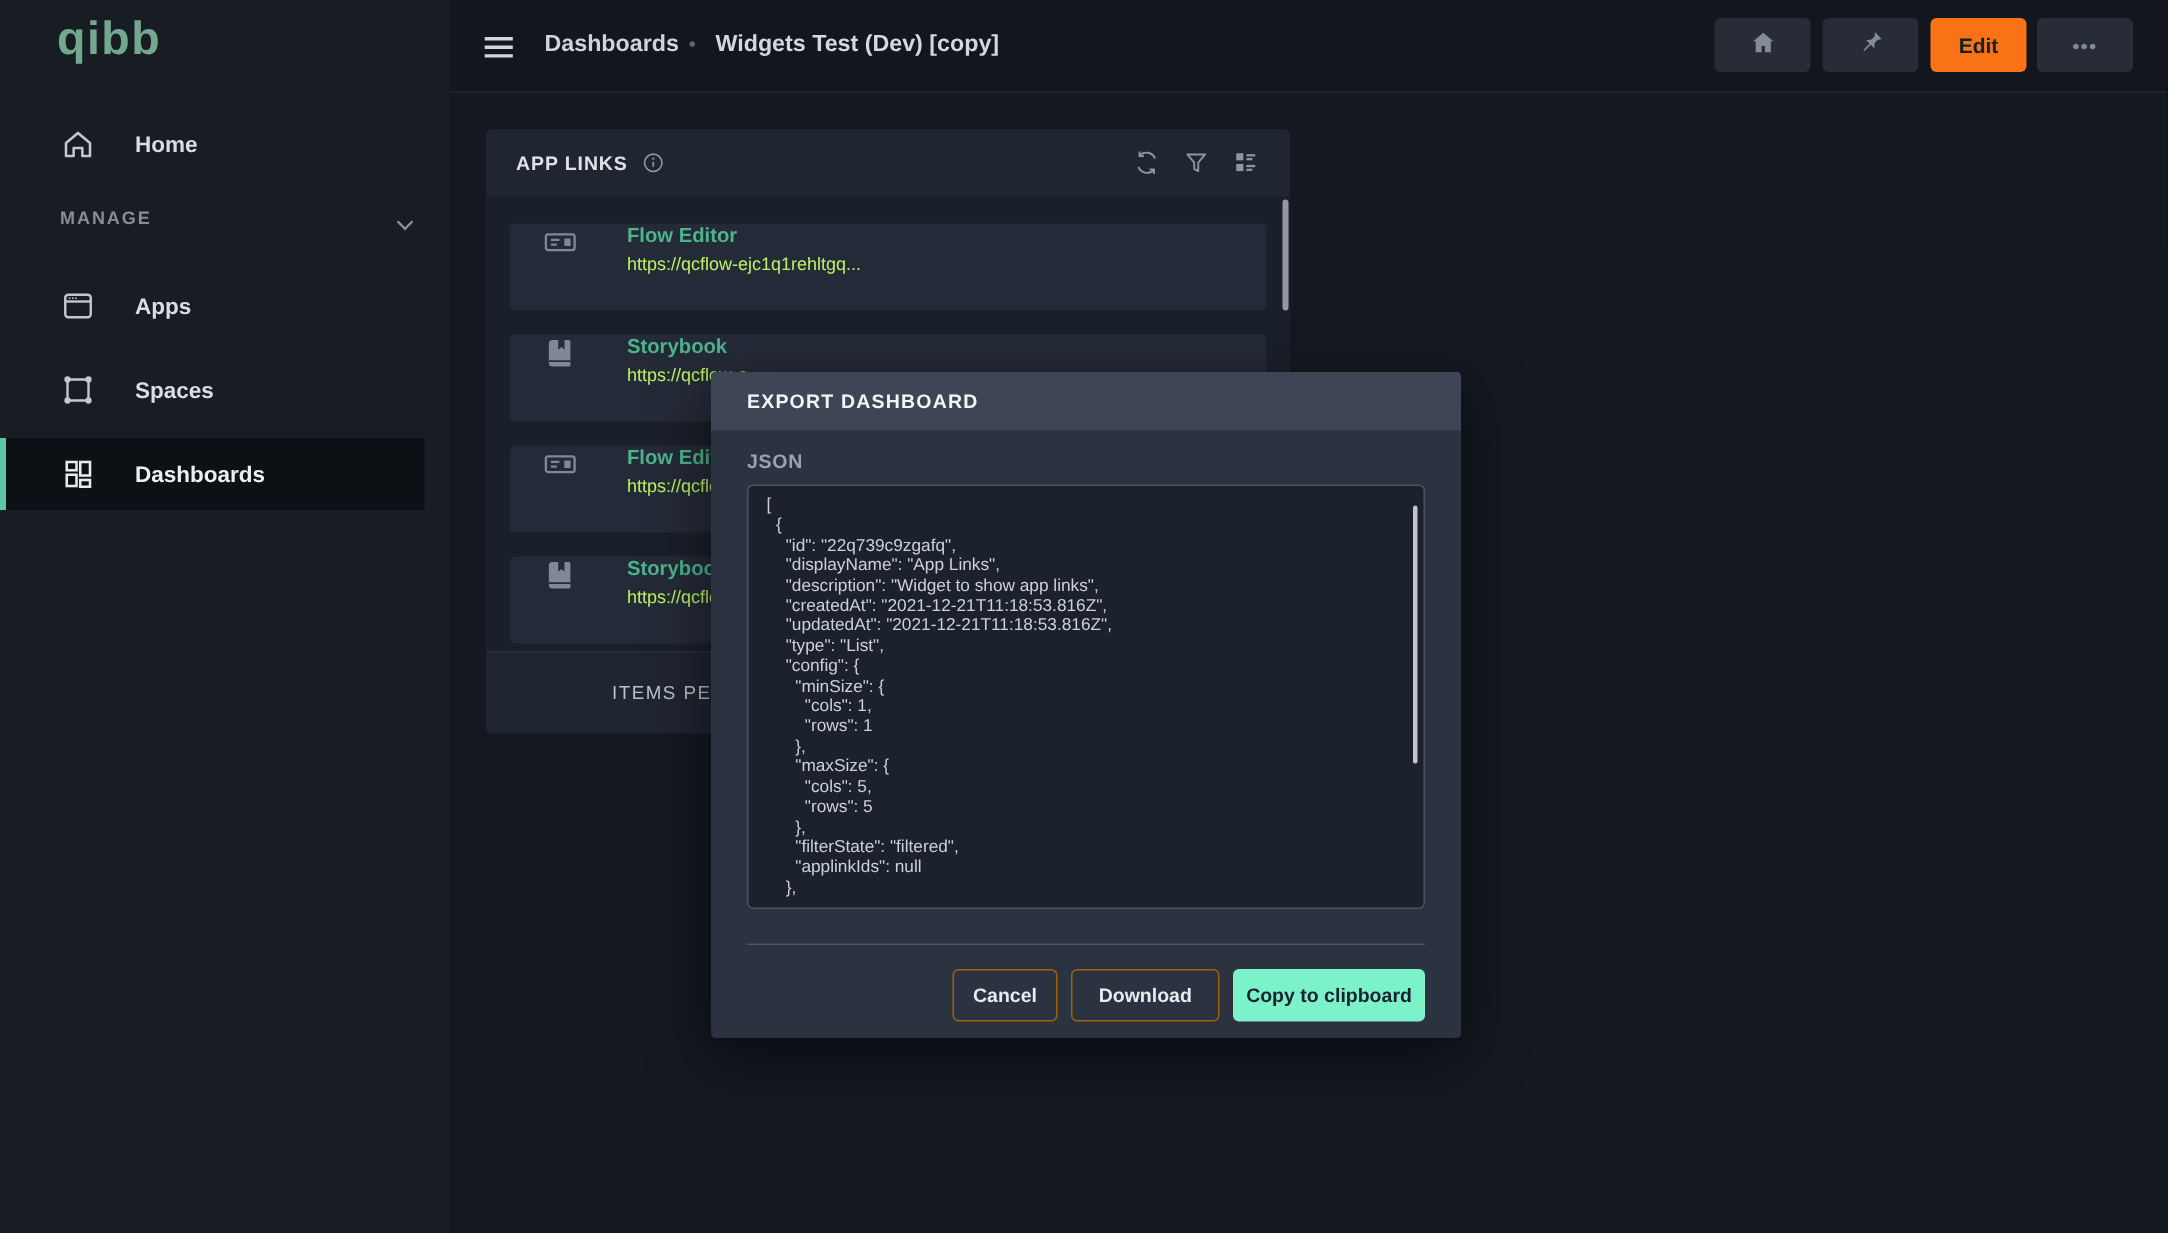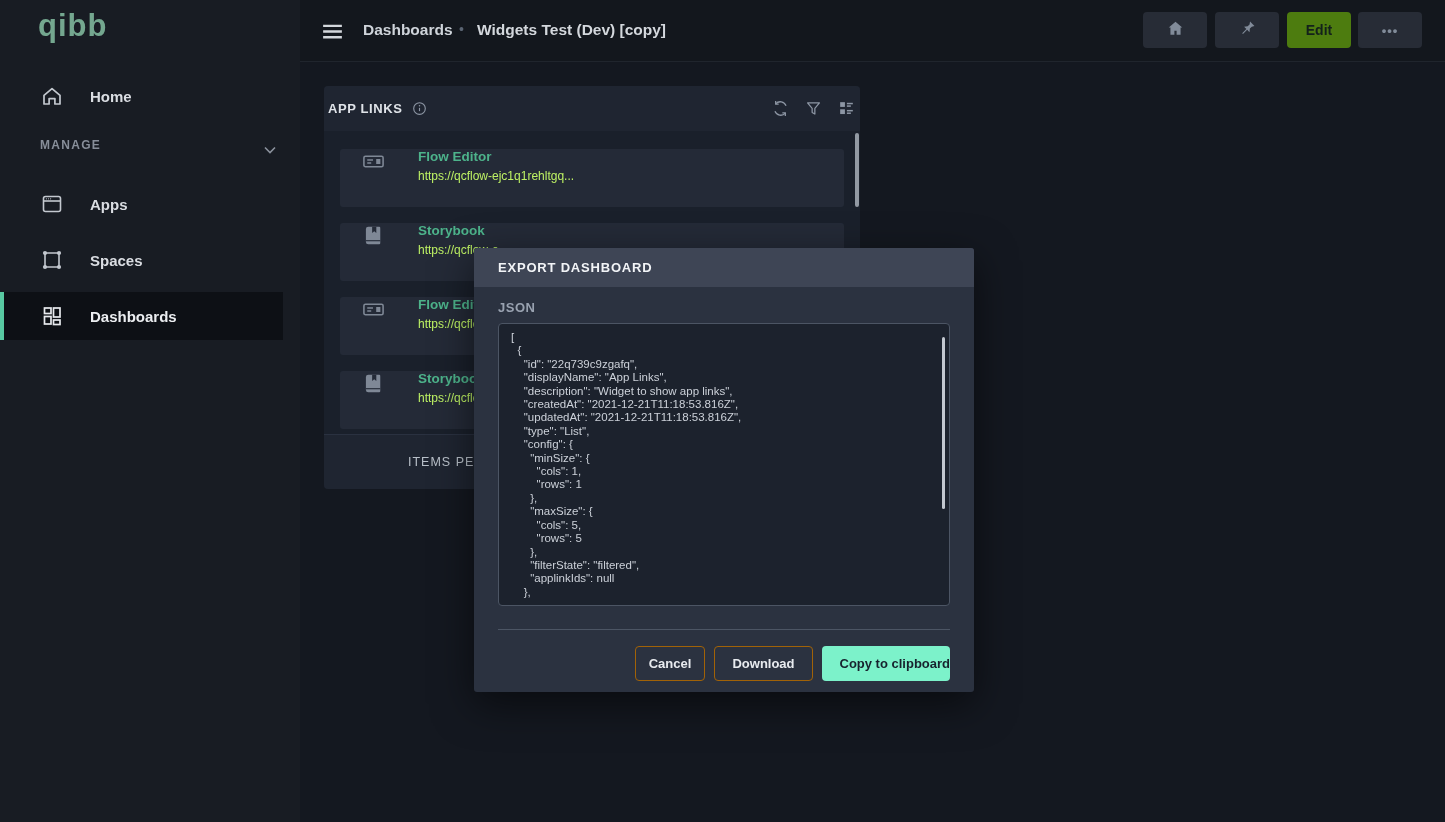--- a/index.html
+++ b/index.html
@@ -21,26 +21,26 @@
 
   
   .topbar { position:absolute; left:300px; top:0; width:1145px; height:62px; background:#13171d; border-bottom:1px solid #20252d; z-index:2; }
   .burger { position:absolute; left:20px; top:19px; width:25px; height:24px; cursor:pointer; }
   .crumb { position:absolute; left:63px; top:21px; font-size:15.5px; font-weight:bold; color:#cfd4da; cursor:pointer; }
   .crumb-dot { position:absolute; left:159px; top:21px; font-size:14px; color:#5a6472; }
   .page-title { position:absolute; left:177px; top:21px; font-size:15.5px; font-weight:bold; color:#d4d8dd; white-space:nowrap; }
   .tb-btn { position:absolute; top:12px; width:64px; height:36px; background:#272c36; border:none; border-radius:4px; display:flex; align-items:center; justify-content:center; cursor:pointer; color:#818b99; }
   .tb-btn svg { width:19px; height:19px; }
   .tb-home { left:843px; } .tb-pin { left:915px; }
-  .tb-edit { left:987px; background:#4d7c0f; color:#13211b; font-size:14px; font-weight:bold; }
+  .tb-edit { left:987px; background:#f97316; color:#13211b; font-size:14px; font-weight:bold; }
   .tb-more { left:1058px; font-size:13px; letter-spacing:1px; font-weight:bold; }
 
   
   .widget { position:absolute; left:324px; top:86px; width:536px; height:403px; background:#1a202b; border-radius:4px; z-index:1; }
-  .widget-header { position:relative; height:45px; background:#1f2531; border-radius:4px 4px 0 0; display:flex; align-items:center; padding:0 4px; }
+  .widget-header { position:relative; height:45px; background:#1f2531; border-radius:4px 4px 0 0; display:flex; align-items:center; padding:0 20px; }
   .widget-title { font-size:13px; font-weight:bold; letter-spacing:.6px; color:#dfe3e8; }
   .info-ic { width:15px; height:15px; margin-left:9px; cursor:pointer; }
   .widget-actions { margin-left:auto; display:flex; align-items:center; gap:14px; }
   .widget-actions svg { width:19px; height:19px; cursor:pointer; }
   .widget-list { position:absolute; top:45px; bottom:55px; left:0; right:0; padding:18px 16px 0 16px; overflow:hidden; }
   .card { height:58px; margin-bottom:16px; background:#242a37; border-radius:3px; display:flex; align-items:flex-start; padding-left:21px; cursor:pointer; }
   .card .card-icon { width:25px; height:25px; flex:0 0 25px; }
   .card .card-text { margin-left:32px; }
   .card-name { font-size:13.5px; font-weight:bold; color:#4db38b; margin-bottom:5px; }
   .card-url { font-size:12px; color:#bef264; }
@@ -54,21 +54,21 @@
   .modal-title { font-size:13px; font-weight:bold; letter-spacing:.8px; color:#f2f4f7; }
   .modal-body { padding:13px 24px 0 24px; }
   .field-label { font-size:13px; font-weight:bold; letter-spacing:.5px; color:#99a2b0; }
   .json-wrap { position:relative; margin-top:8px; }
   .json-box { width:452px; height:283px; background:#1c222d; border:1px solid #4c5564; border-radius:4px; padding:7px 12px; font-family:"Liberation Sans", sans-serif; font-size:11.5px; line-height:13.4px; color:#ccd1d9; white-space:pre; overflow:hidden; cursor:text; }
   .json-scroll { position:absolute; right:5px; top:14px; width:3px; height:172px; background:#c2c7cf; border-radius:2px; cursor:pointer; }
   .modal-divider { margin-top:23px; width:452px; border-top:1px solid #4c5564; }
   .modal-buttons { margin-top:16px; display:flex; justify-content:flex-end; gap:9px; width:452px; }
   .btn { height:35px; border-radius:4px; border:1px solid #a16207; background:transparent; color:#e8ebef; font-family:"Liberation Sans", sans-serif; font-size:13px; font-weight:bold; cursor:pointer; }
   .btn-cancel { width:70px; } .btn-download { width:99px; }
-  .btn-copy { width:128px; border:none; background:#7cf2ca; color:#17222e;text-align:right; }
+  .btn-copy { width:128px; border:none; background:#7cf2ca; color:#17222e; }
 </style>
 </head>
 <body>
 
 <div id="app">
 
   <div class="sidebar">
     <div class="logo">qibb</div>
 
     <div class="nav-item nav-home">

